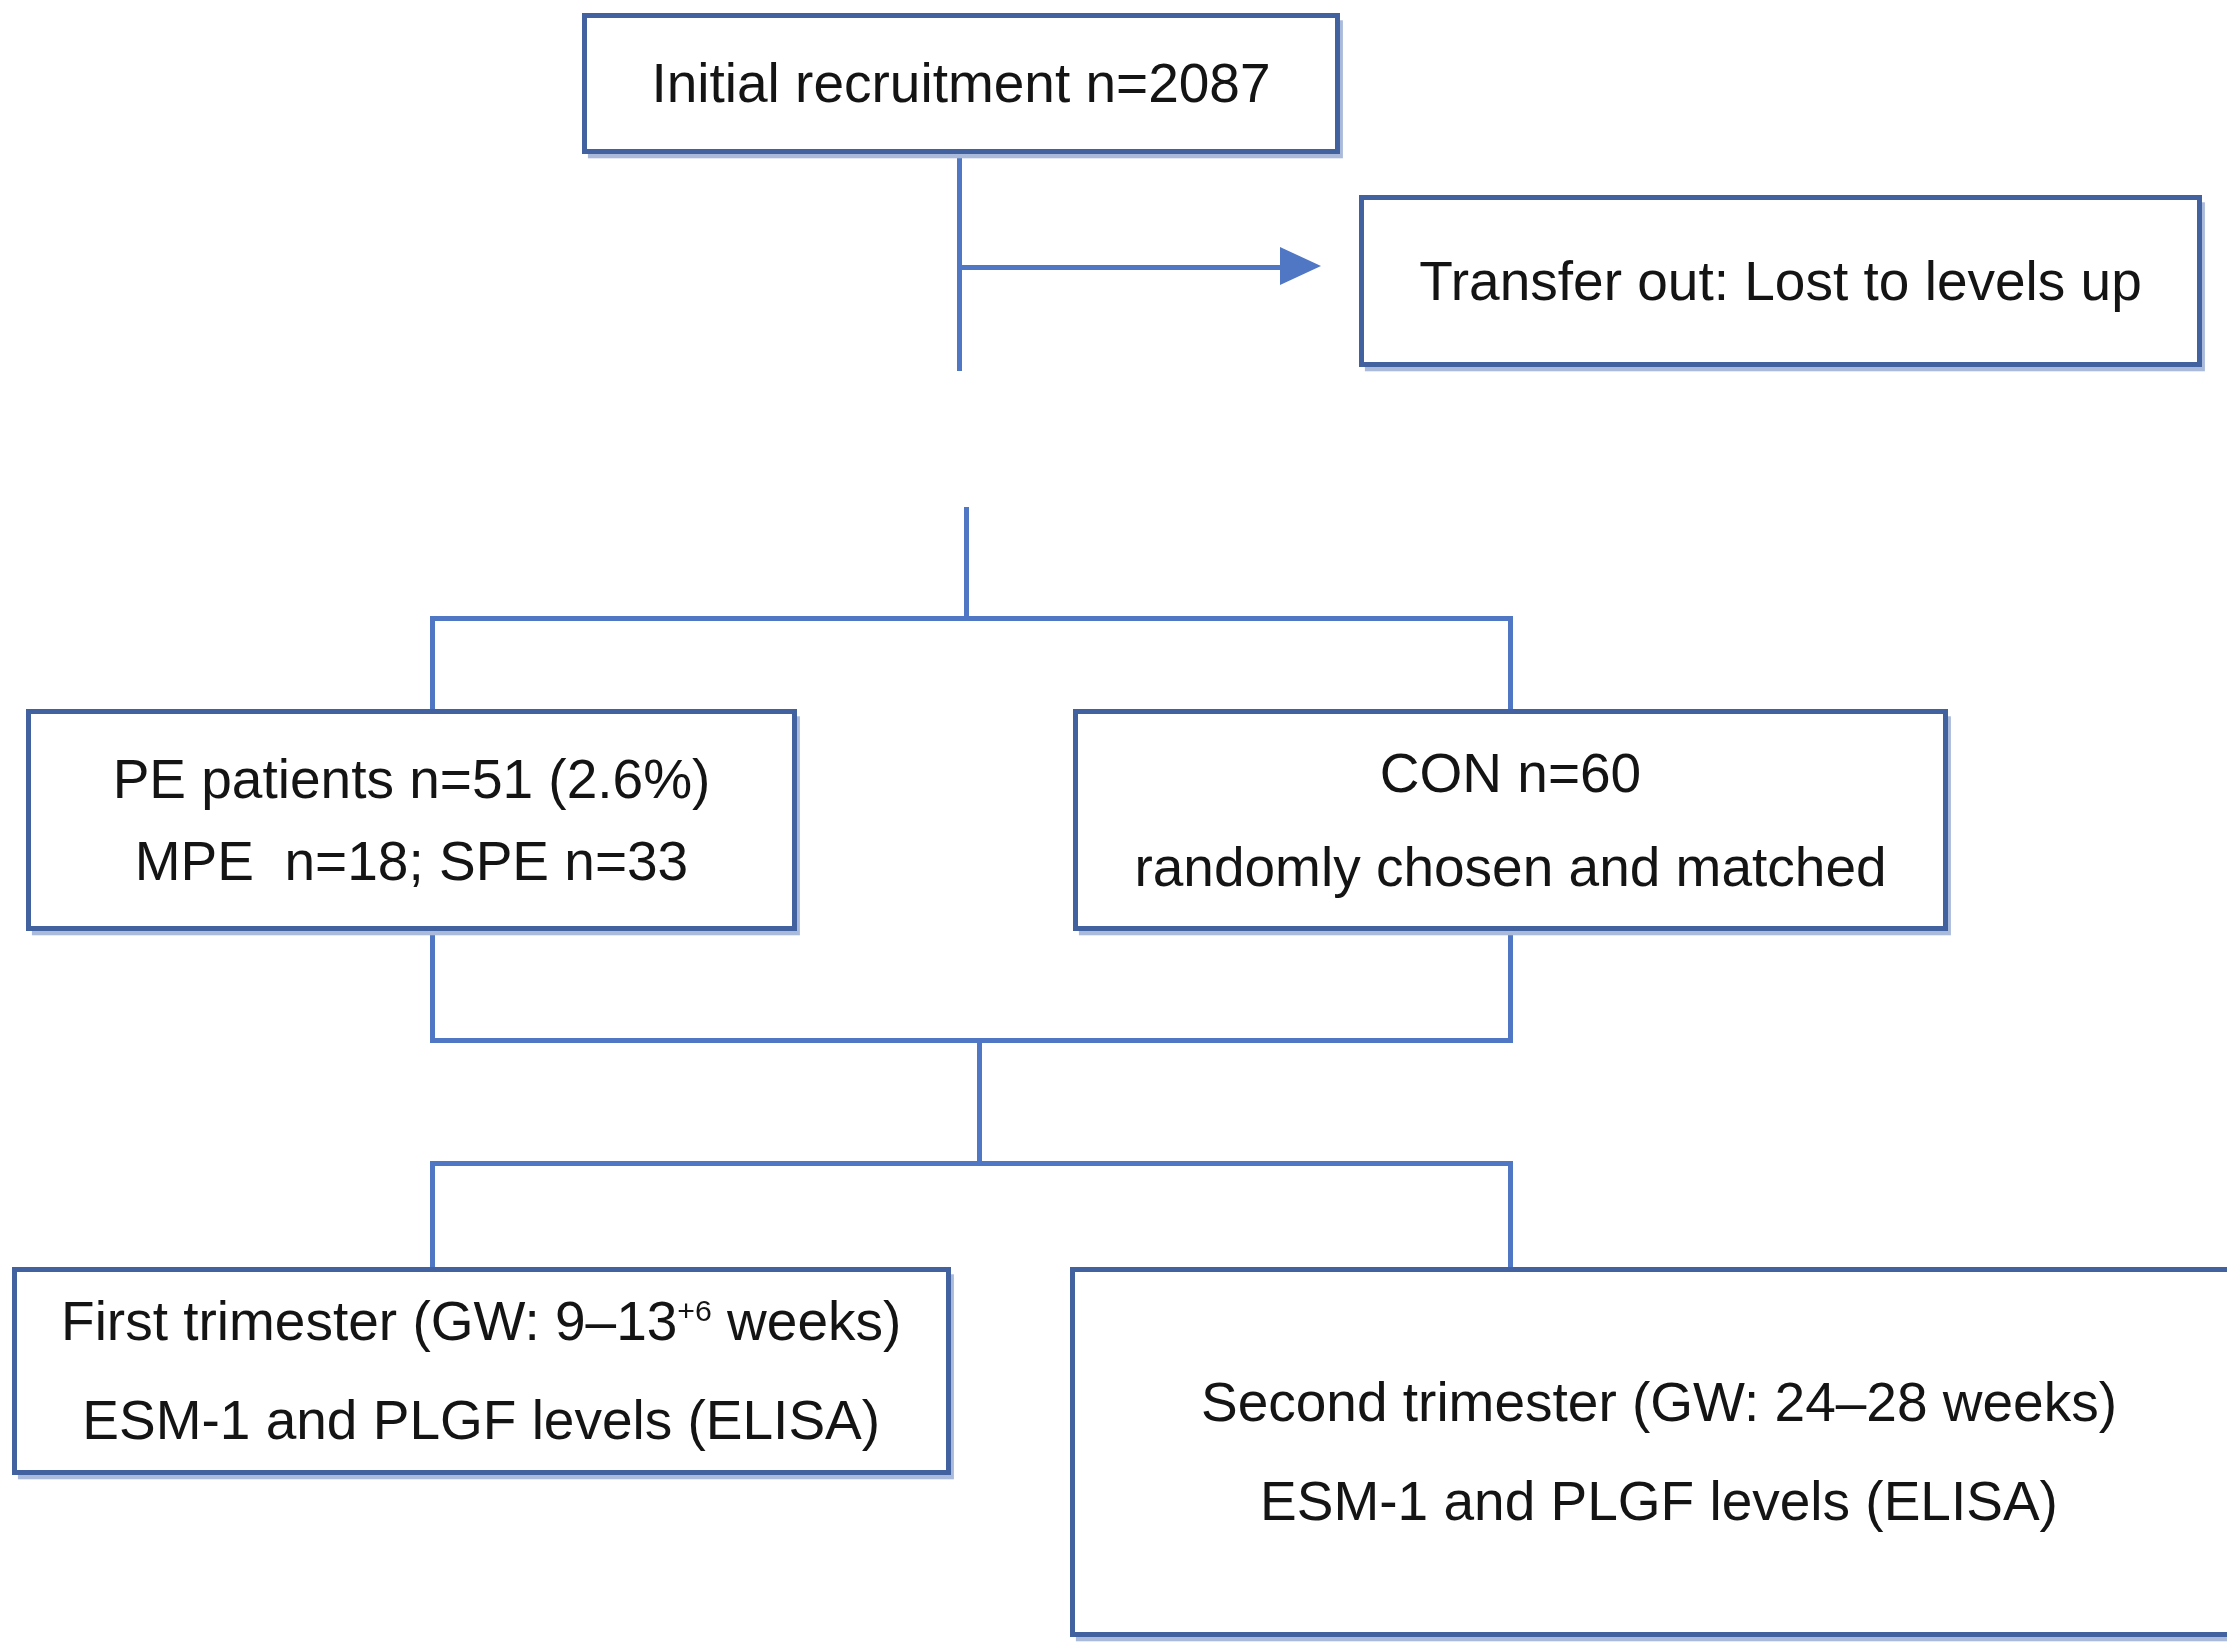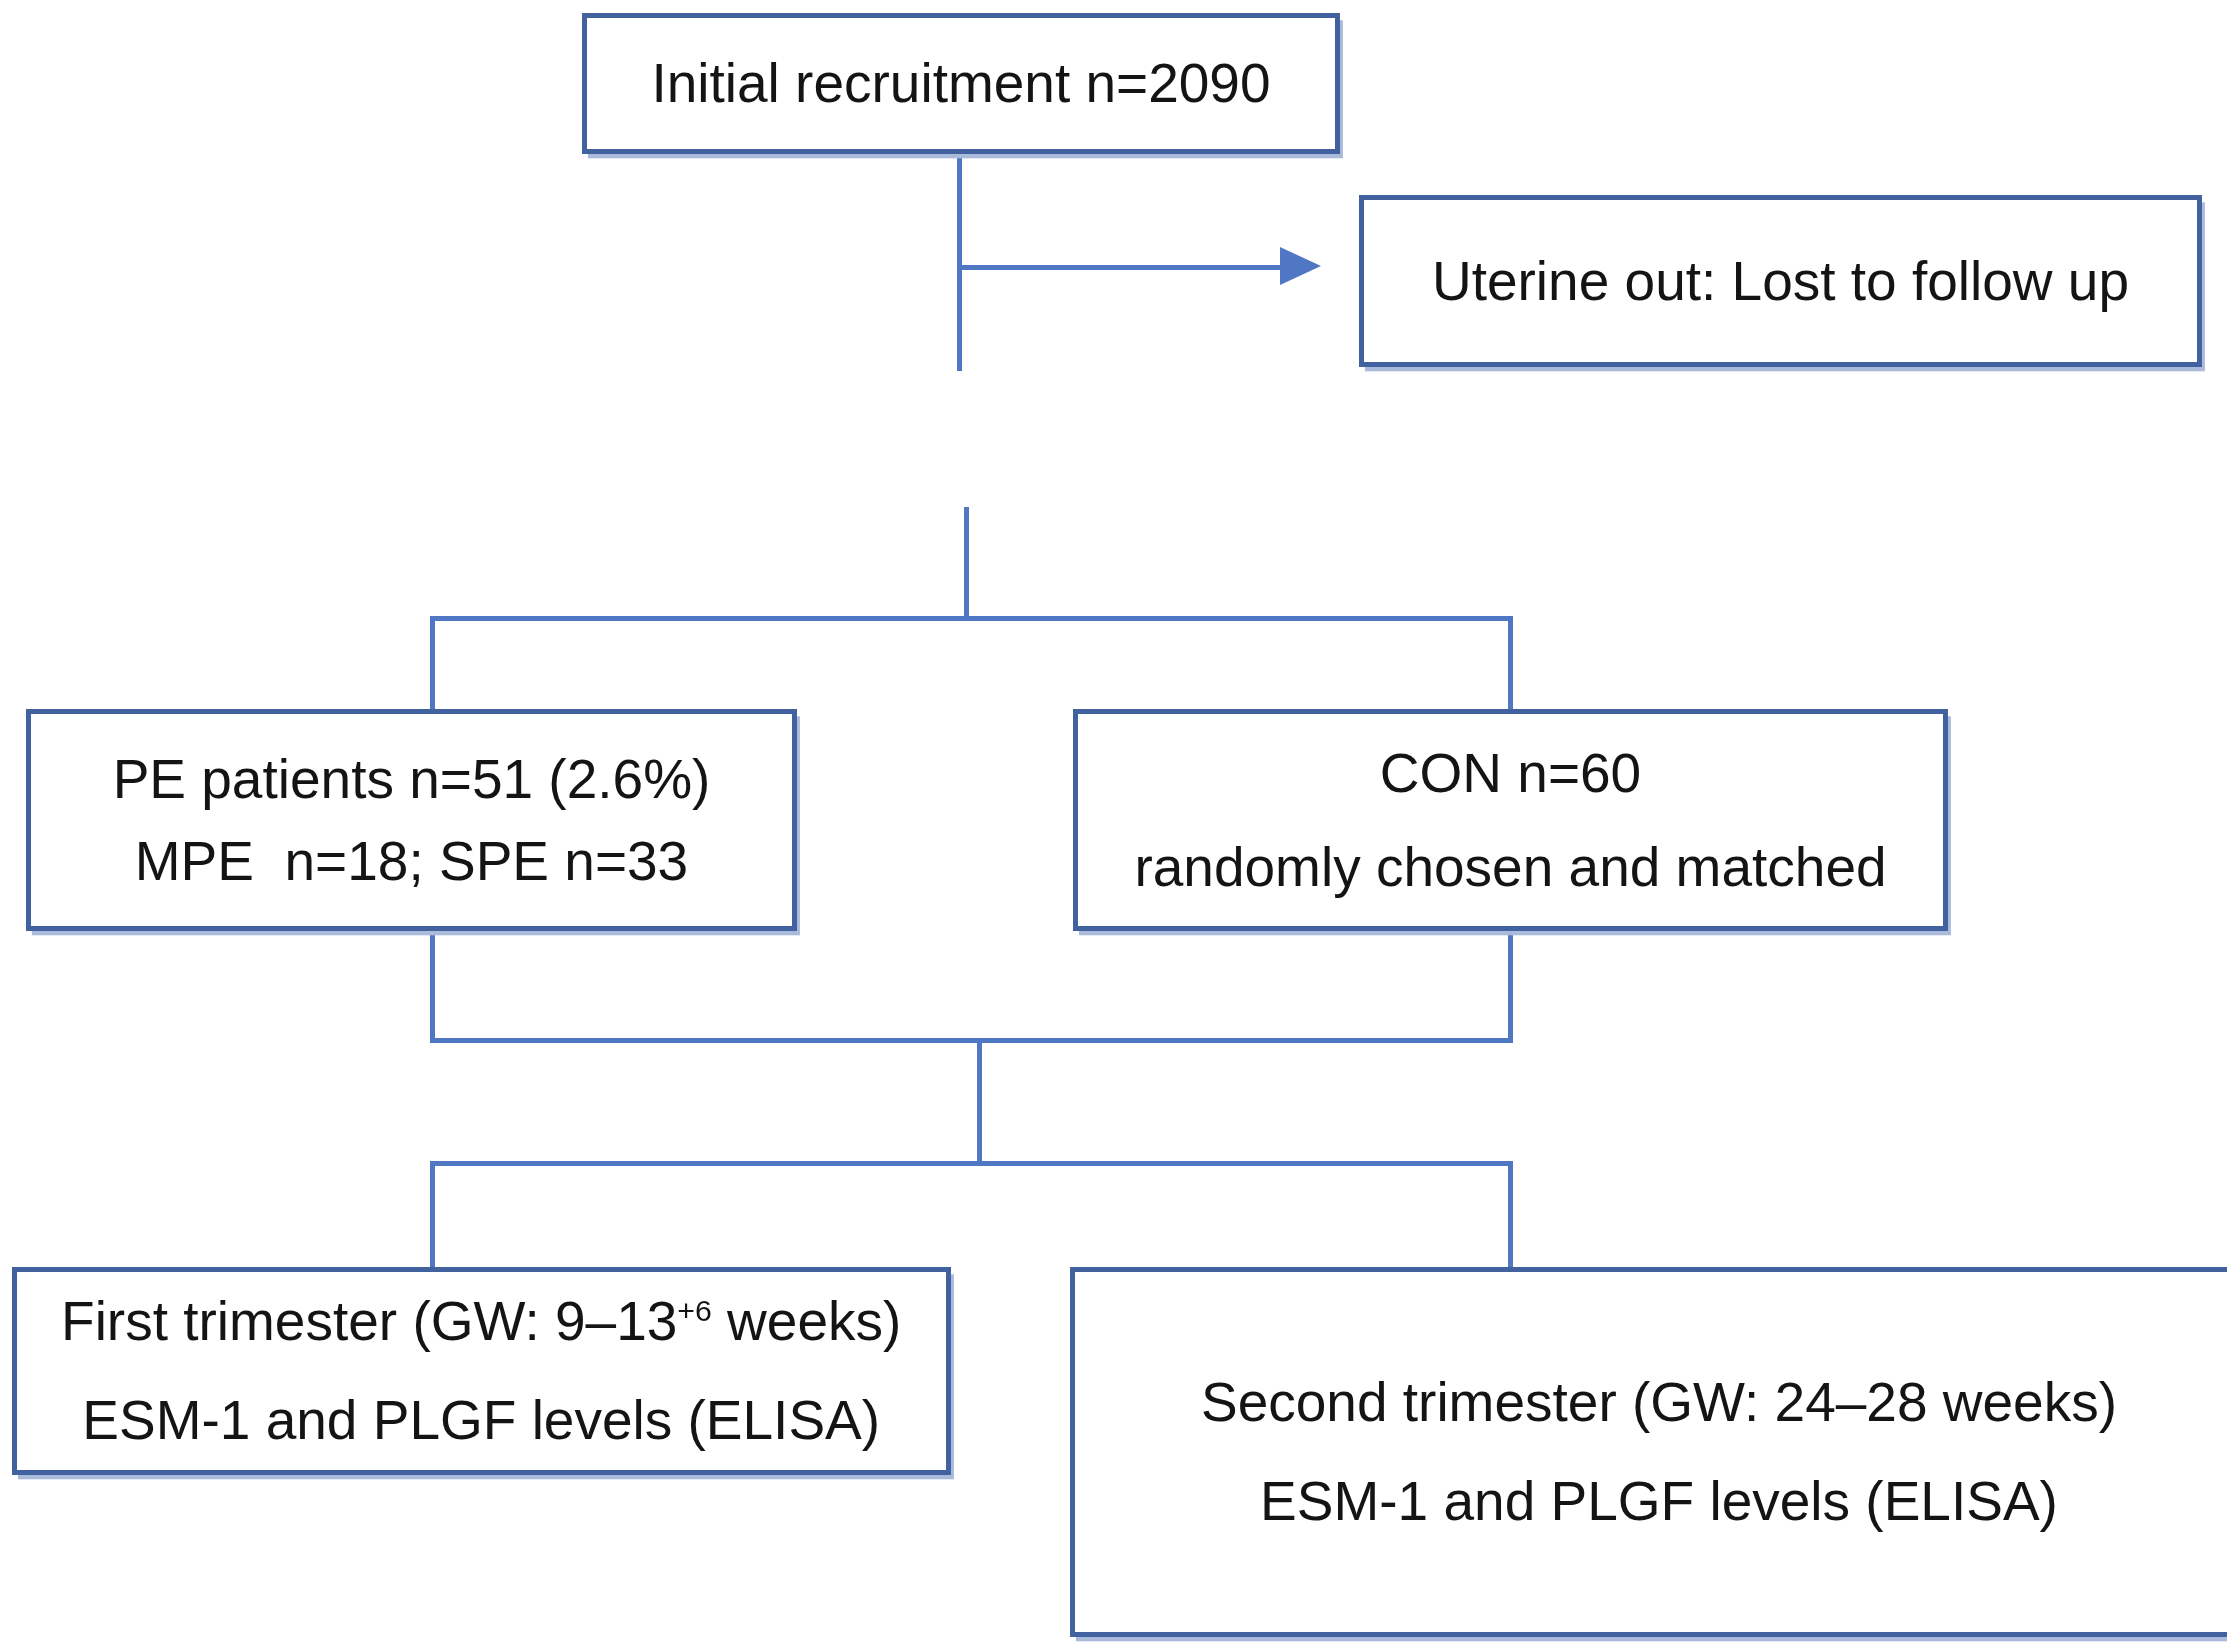--- a/index.html
+++ b/index.html
@@ -90,25 +90,25 @@
   <div class="conn v" id="v-split1-right"></div>
   <div class="conn v" id="v-pe-merge"></div>
   <div class="conn v" id="v-con-merge"></div>
   <div class="conn h" id="h-merge"></div>
   <div class="conn v" id="v-center-stub"></div>
   <div class="conn h" id="h-split2"></div>
   <div class="conn v" id="v-split2-left"></div>
   <div class="conn v" id="v-split2-right"></div>
 
   <div class="node" id="node-initial">
-    <div class="line">Initial recruitment n=2090</div>
+    <div class="line">Initial recruitment n=2087</div>
   </div>
 
   <div class="node" id="node-transfer">
-    <div class="line">Uterine out: Lost to follow up</div>
+    <div class="line">Transfer out: Lost to levels up</div>
   </div>
 
 
   <div class="node" id="node-pe">
     <div class="line">PE patients n=51 (2.6%)</div>
     <div class="line">MPE  n=18; SPE n=33</div>
   </div>
 
   <div class="node" id="node-con">
     <div class="line">CON n=60</div>

